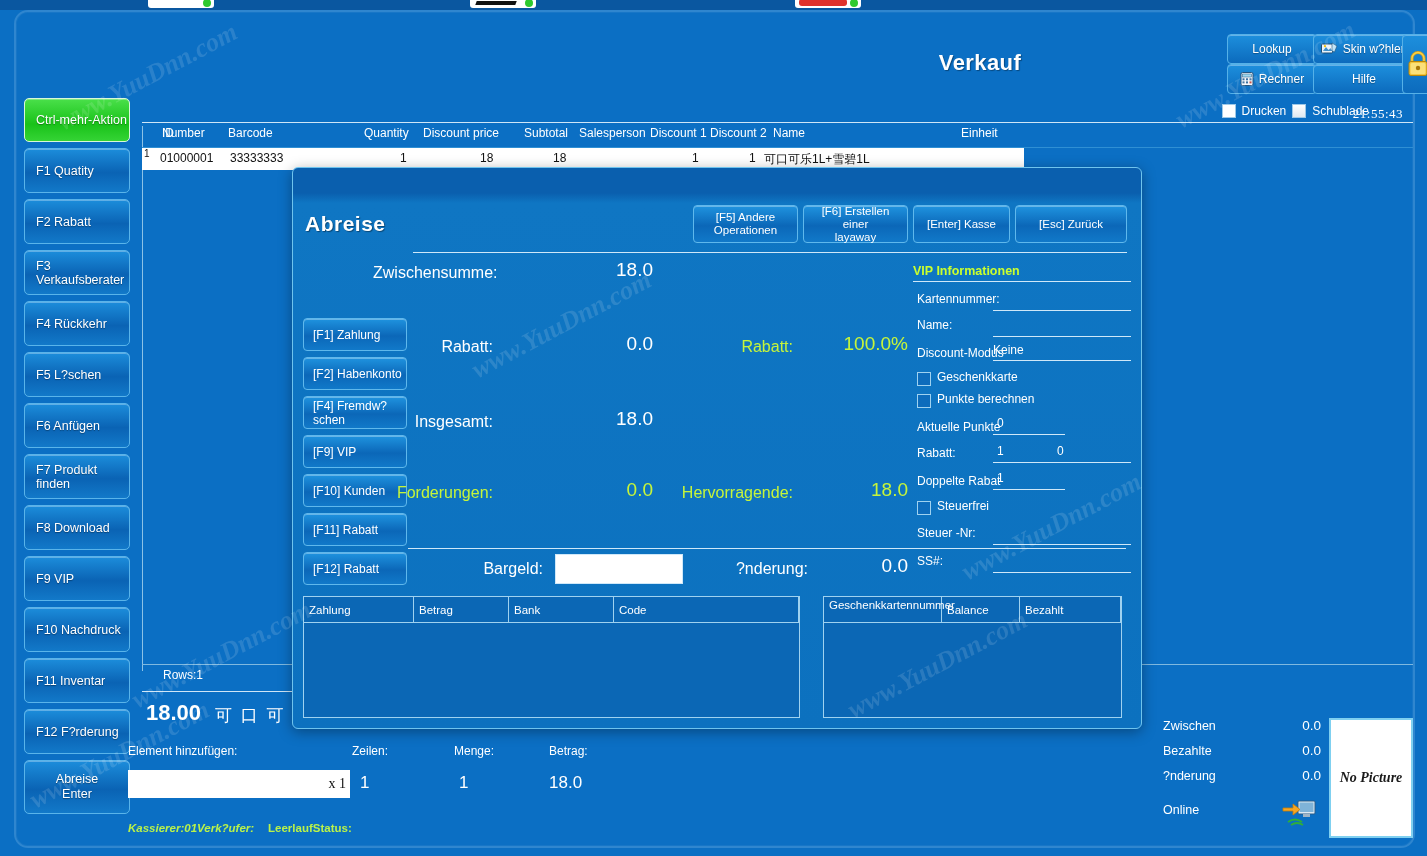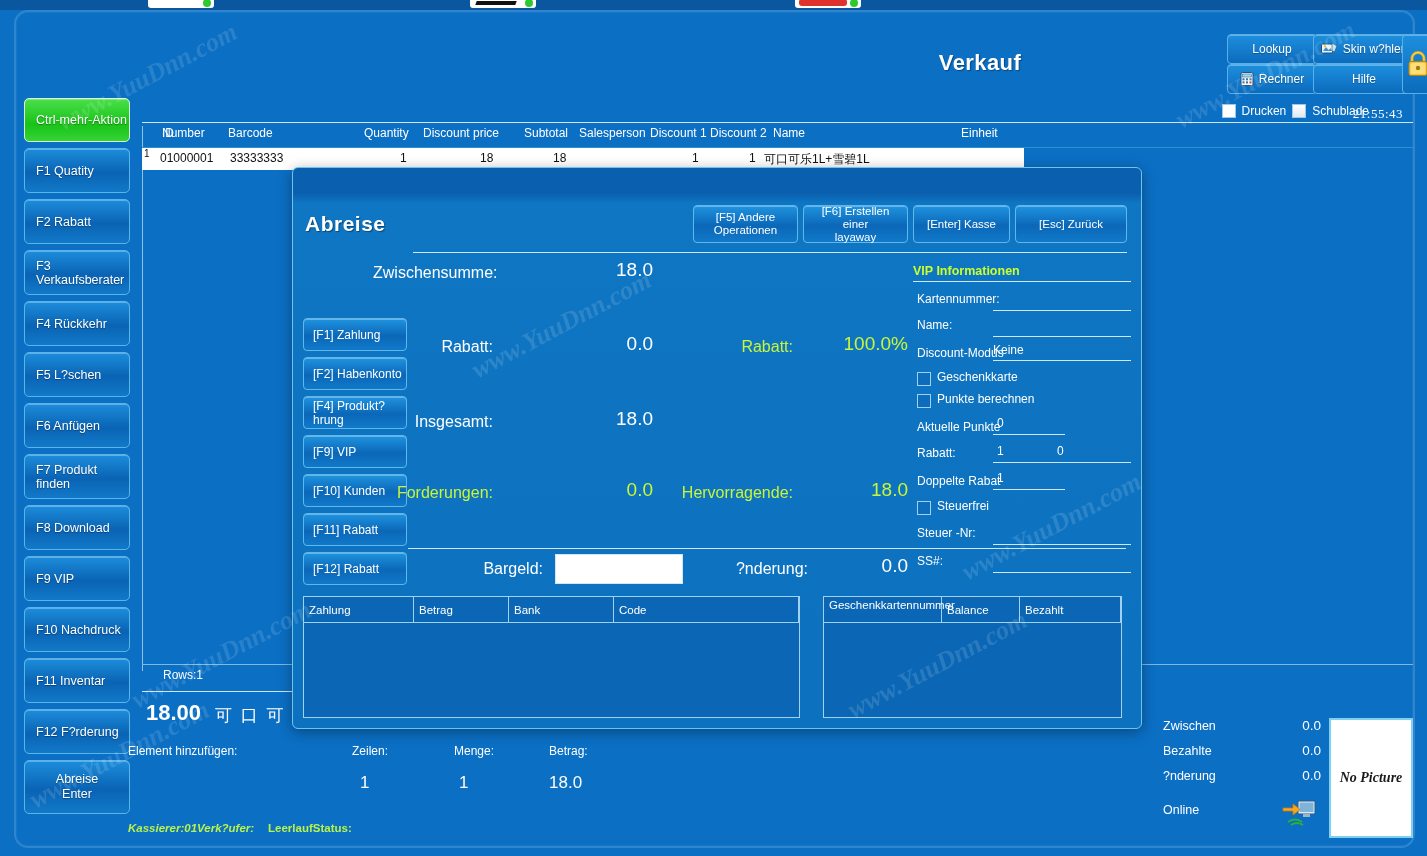--- a/index.html
+++ b/index.html
@@ -361,20 +361,23 @@
   <div id="rows-rule"></div>
   <div id="grand-total">18.00</div>
   <div id="grand-name">可 口 可</div>
 
   <div id="bottom-bar">
     <span class="lbl" style="left:4px;top:4px;">Element hinzufügen:</span>
     <span class="lbl" style="left:228px;top:4px;">Zeilen:</span>
     <span class="lbl" style="left:330px;top:4px;">Menge:</span>
     <span class="lbl" style="left:425px;top:4px;">Betrag:</span>
 
+    <div id="add-item-x-wrap">
+      <span class="xbadge">x 1</span>
+    </div>
 
     <span class="val" style="left:236px;top:33px;">1</span>
     <span class="val" style="left:335px;top:33px;">1</span>
     <span class="val" style="left:425px;top:33px;">18.0</span>
 
     <span id="status-line">Kassierer:01Verk?ufer:</span>
     <span id="status-line2">LeerlaufStatus:</span>
   </div>
 
   <div id="right-totals">
@@ -429,21 +432,21 @@
 
     <div id="modal-rule-top"></div>
 
     <div class="mside" style="top:150px;">
         <span>[F1] Zahlung</span>
       </div>
     <div class="mside" style="top:189px;">
         <span>[F2] Habenkonto</span>
       </div>
     <div class="mside" style="top:228px;">
-        <span>[F4] Produkt?hrung</span>
+        <span>[F4] Fremdw?schen</span>
       </div>
     <div class="mside" style="top:267px;">
         <span>[F9] VIP</span>
       </div>
     <div class="mside" style="top:306px;">
         <span>[F10] Kunden</span>
       </div>
     <div class="mside" style="top:345px;">
         <span>[F11] Rabatt</span>
       </div>

